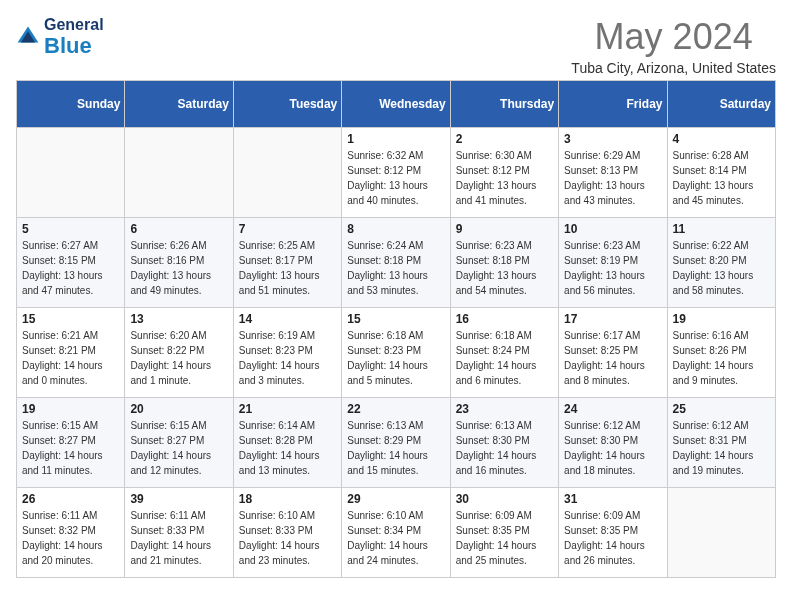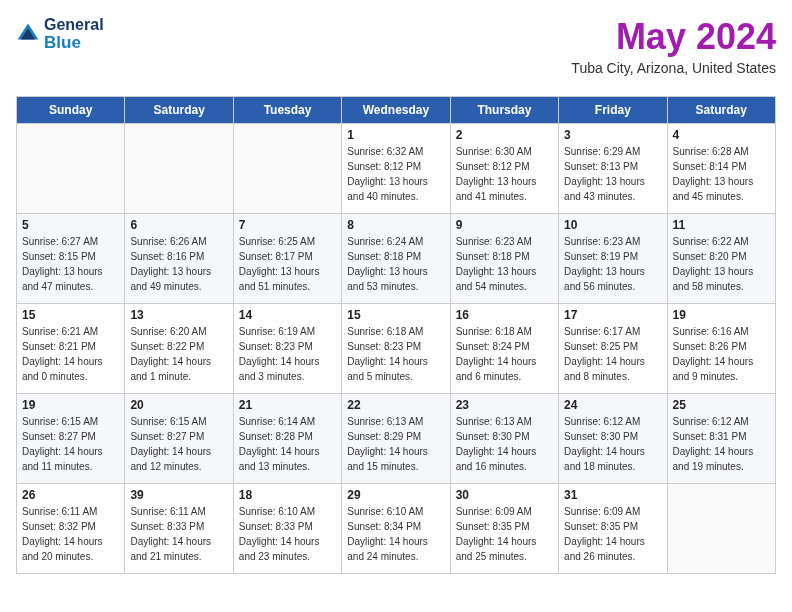--- a/index.html
+++ b/index.html
@@ -7,56 +7,57 @@
       font-family: Arial, sans-serif;
       background: #fff;
       width: 792px;
       min-height: 612px;
       padding: 16px;
     }
     .header {
       display: flex;
       justify-content: space-between;
       align-items: flex-start;
-      margin-bottom: 20px;
+      margin-bottom: 4px;
     }
     .logo {
       display: flex;
       align-items: center;
       gap: 4px;
     }
     .logo-icon {
       width: 24px;
       height: 24px;
     }
     .title-block {
       text-align: right;
     }
     .month-title {
       font-size: 36px;
-      font-weight: bold;
-      color: #a21caf;
+      font-weight: normal;
+      color: #737373;
+      text-align: center;
     }
     .location-title {
       font-size: 14px;
       color: #333;
       margin-top: 2px;
     }
     table {
       width: 100%;
       border-collapse: collapse;
       table-layout: fixed;
     }
     th {
       background-color: #2b5fad;
       color: #fff;
       font-size: 12px;
       font-weight: bold;
-      padding: 6px 4px;
-      text-align: center;
+      padding: 16px 4px;
+      text-align: right;
       border: 1px solid #ccc;
     }
     td {
       vertical-align: top;
       border: 1px solid #ccc;
       padding: 4px 5px;
       font-size: 10.5px;
       color: #222;
       height: 90px;
       background: #fff;
@@ -84,21 +85,21 @@
 <body>
 
 <div class="header">
   <div class="logo">
     <svg class="logo-icon" viewBox="0 0 30 30" xmlns="http://www.w3.org/2000/svg">
       <polygon points="15,2 28,22 2,22" fill="#1a7fc1"></polygon>
       <polygon points="15,8 24,22 6,22" fill="#1a3a6b"></polygon>
     </svg>
     <div>
       <div style="font-size:16px;font-weight:bold;color:#1a3a6b;line-height:1.1;">General</div>
-      <div style="font-size:17px;font-weight:bold;color:#1a7fc1;line-height:1.1;">Blue</div>
+      <div style="font-size:22px;font-weight:bold;color:#1a7fc1;line-height:1.1;">Blue</div>
     </div>
   </div>
   <div class="title-block">
     <div class="month-title">May 2024</div>
     <div class="location-title">Tuba City, Arizona, United States</div>
   </div>
 </div>
 
 <table>
   <thead>

